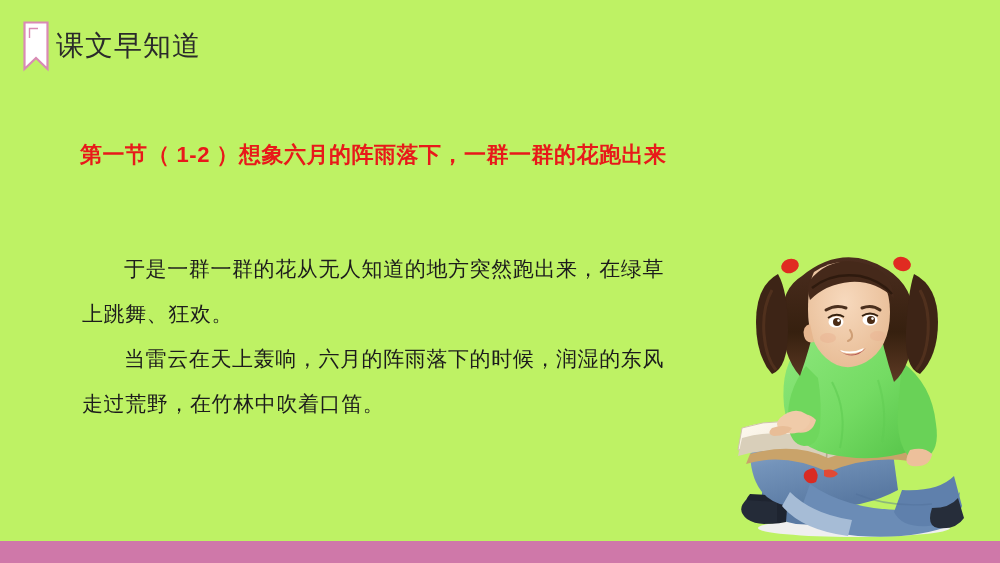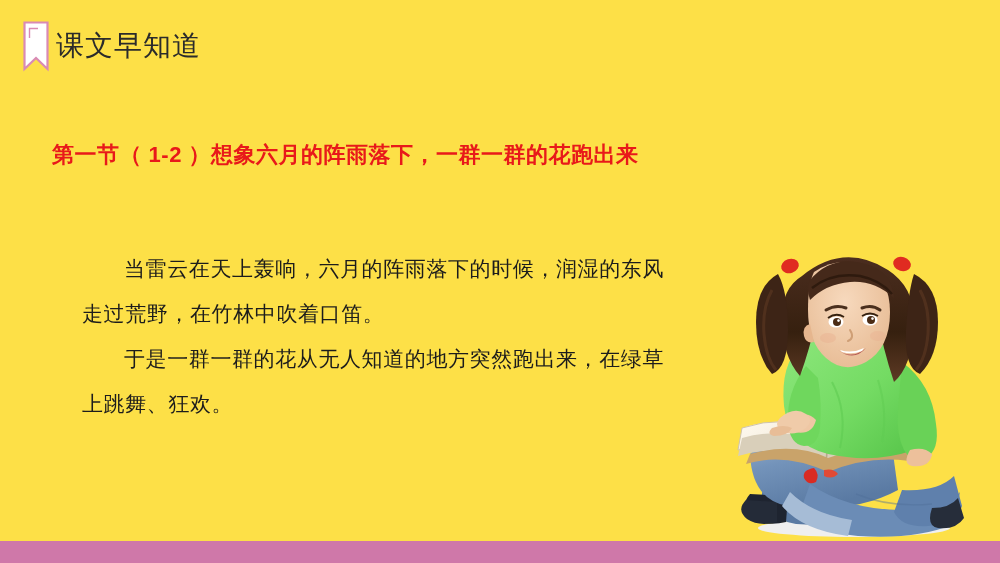--- a/index.html
+++ b/index.html
@@ -7,21 +7,21 @@
     padding: 0;
     background: #ffffff;
   }
   body {
     font-family: "Liberation Sans", "DejaVu Sans", sans-serif;
   }
   .slide {
     position: relative;
     width: 1000px;
     height: 563px;
-    background: #fde047;
+    background: #bef264;
     overflow: hidden;
   }
 
   
   .header {
     position: absolute;
     left: 0;
     top: 0;
     width: 100%;
     height: 90px;
@@ -56,20 +56,21 @@
     width: 640px;
     color: #e8191a;
     font-size: 22px;
     font-weight: bold;
     line-height: 28px;
     letter-spacing: 0.5px;
   }
   .section-heading .hl-line {
     display: block;
     white-space: nowrap;
+    margin-left: 28px;
   }
 
   
   .body-text {
     position: absolute;
     left: 82px;
     top: 246px;
     width: 600px;
     font-size: 21px;
     line-height: 45px;
@@ -116,22 +117,22 @@
     </span>
 
     <div class="header-title">课文早知道</div>
   </div>
 
   <div class="section-heading">
     <span class="hl-line">第一节（ 1-2 ）想象六月的阵雨落下，一群一群的花跑出来</span>
   </div>
 
   <div class="body-text">
+    <p class="body-para">于是一群一群的花从无人知道的地方突然跑出来，在绿草上跳舞、狂欢。</p>
     <p class="body-para">当雷云在天上轰响，六月的阵雨落下的时候，润湿的东风走过荒野，在竹林中吹着口笛。</p>
-    <p class="body-para">于是一群一群的花从无人知道的地方突然跑出来，在绿草上跳舞、狂欢。</p>
   </div>
 
   <div class="photo-wrap">
     <svg class="photo-svg" viewBox="0 0 292 312" aria-hidden="true">
       <defs>
         <linearGradient id="shirtG" x1="0" y1="0" x2="1" y2="1">
           <stop offset="0%" stop-color="#8ee77d"></stop>
           <stop offset="55%" stop-color="#74db63"></stop>
           <stop offset="100%" stop-color="#55c348"></stop>
         </linearGradient>

